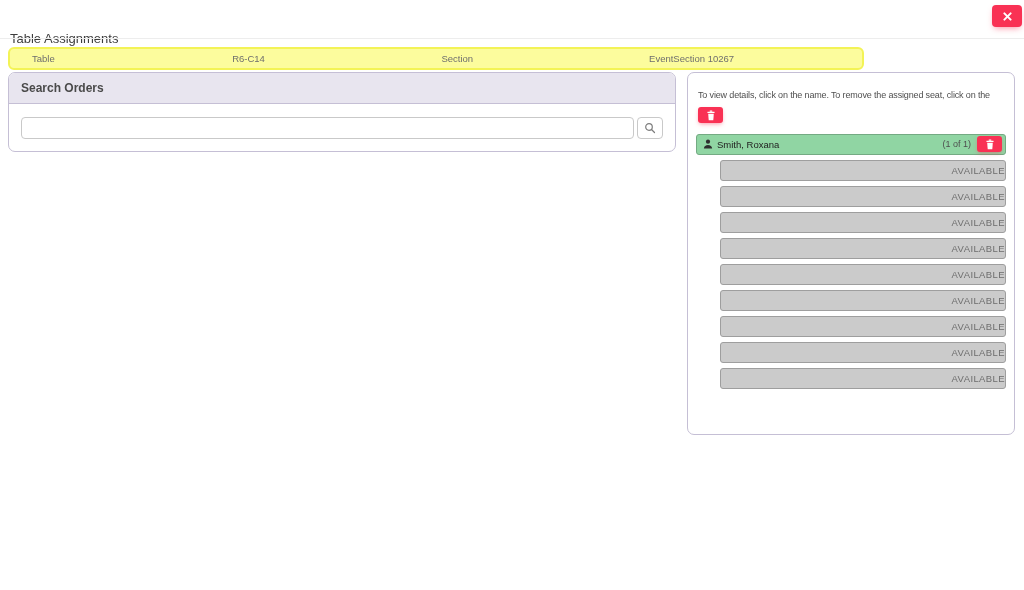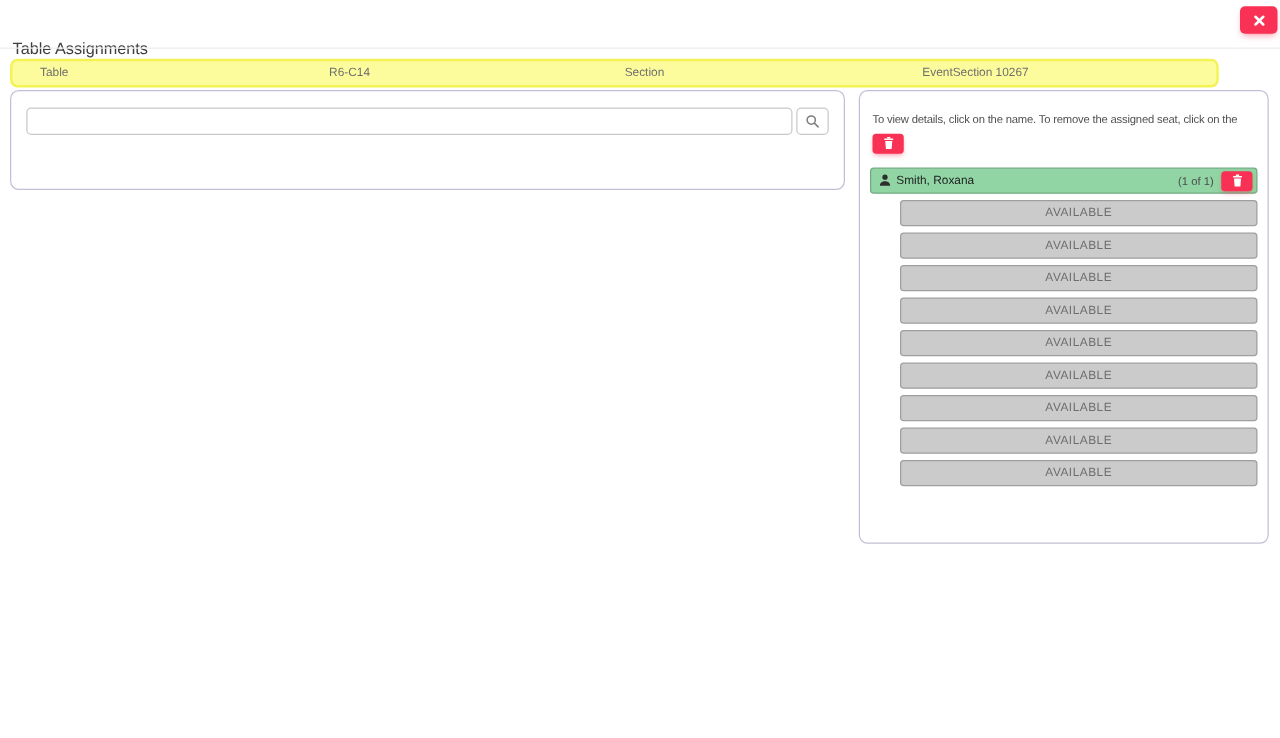--- a/index.html
+++ b/index.html
@@ -35,21 +35,21 @@
     display:flex;align-items:center;justify-content:center;
     box-shadow:0 3px 6px -2px rgba(249,49,84,.55);
     cursor:pointer;padding:0;
   }
   .top-divider{
     position:absolute;left:0;top:38px;width:1024px;height:0;
     border-top:1px solid #ededed;
   }
   .info-bar{
     position:absolute;left:8px;top:47px;
-    width:967px;height:23px;
+    width:856px;height:23px;
     background:var(--info_bar_bg);
     border:2px solid var(--info_bar_border);
     border-radius:6px;
     display:flex;align-items:center;
     font-size:9.5px;color:#6e6e6e;
   }
   .info-bar .c1{width:16%;padding-left:22px;}
   .info-bar .c2{width:24%;text-align:center;}
   .info-bar .c3{width:25%;text-align:center;}
   .info-bar .c4{width:30%;text-align:center;}
@@ -112,21 +112,21 @@
     justify-content:space-between;
     padding:0 3px 0 6px;
     color:#222222;
   }
   .seat.assigned .who{display:flex;gap:4px;cursor:pointer;}
   .seat.assigned .right{display:flex;align-items:center;gap:6px;}
   .seat.assigned .count{font-size:9px;color:#4e4e4e;}
   .seat.available{
     background:var(--available_bg);
     border:1px solid var(--available_border);
-    justify-content:center;
+    justify-content:flex-end;
     color:#6e6e6e;letter-spacing:.4px;
     cursor:pointer;
     margin-left:24px;
   }
 </style>
 </head>
 <body>
 
 <div class="page-title">Table Assignments</div>
 
@@ -140,20 +140,21 @@
 <div class="top-divider"></div>
 
 <div class="info-bar">
   <div class="c1">Table</div>
   <div class="c2">R6-C14</div>
   <div class="c3">Section</div>
   <div class="c4">EventSection 10267</div>
 </div>
 
 <section class="panel search-panel">
+  <div class="panel-header">Search Orders</div>
   <div class="panel-body">
     <div class="input-group">
       <input class="search-input" type="text" value="" style="">
       <button class="addon" title="Search">
         <svg width="12" height="12" viewBox="0 0 12 12">
           <circle cx="5" cy="5" r="3.3" fill="none" stroke="#7d7d7d" stroke-width="1.2"></circle>
           <line x1="7.5" y1="7.5" x2="10.5" y2="10.5" stroke="#7d7d7d" stroke-width="1.2" stroke-linecap="round"></line>
         </svg>
       </button>
     </div>

